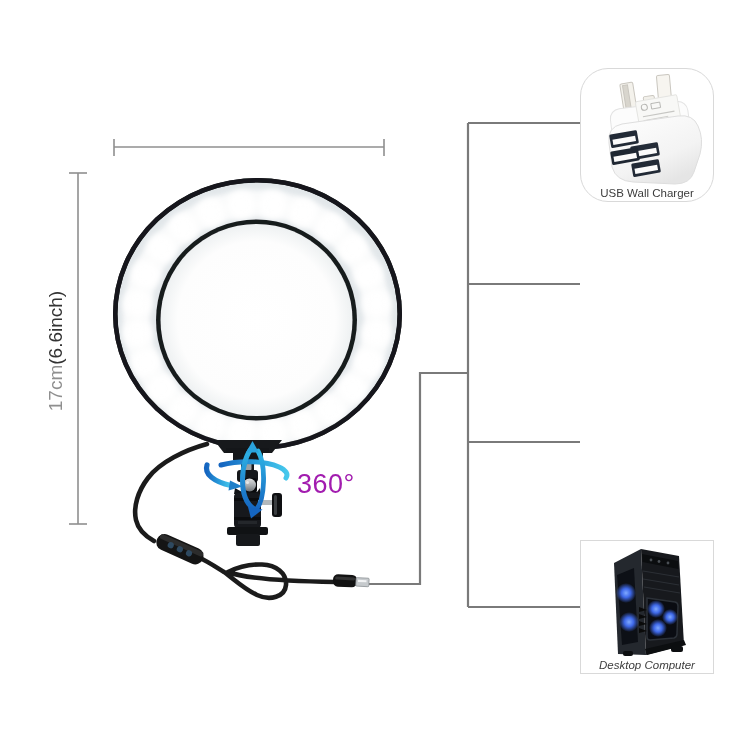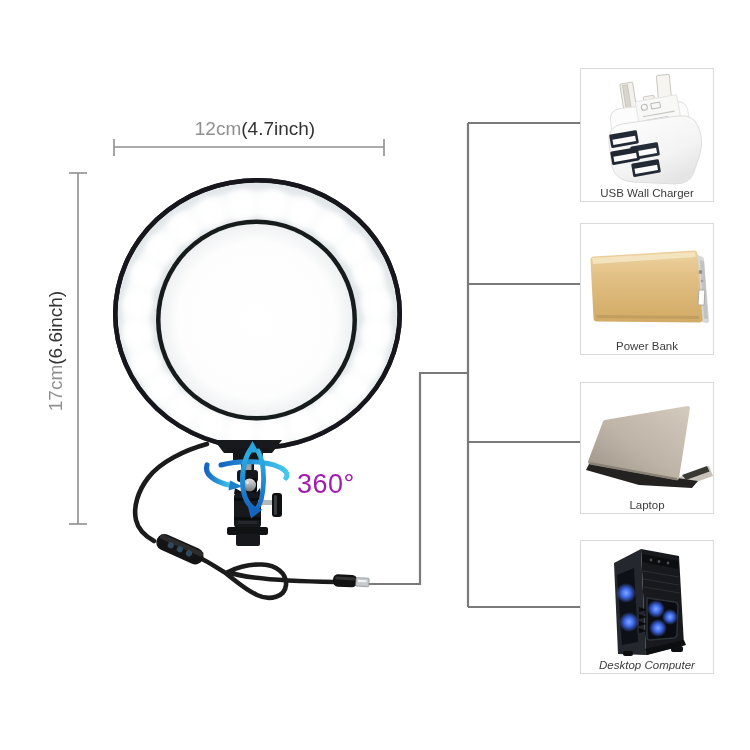--- a/index.html
+++ b/index.html
@@ -9,21 +9,21 @@
   #scene{position:absolute;left:0;top:0;}
   .dim-label{position:absolute;font-size:19px;letter-spacing:0px;white-space:nowrap;}
   .dim-metric{color:#8f8f8f;}
   .dim-imperial{color:#333333;}
   #width-label{left:255px;top:129px;transform:translate(-50%,-50%);}
   #height-label{left:56px;top:351px;transform:translate(-50%,-50%) rotate(-90deg);}
   #rotation-label{position:absolute;left:297px;top:469px;font-size:27px;color:#a21caf;
                   letter-spacing:0.5px;white-space:nowrap;}
   .item-card{position:absolute;left:580px;width:134px;border:1px solid #d9d9d9;
              background:#ffffff;box-sizing:border-box;}
-  #card-0{top:68px;height:134px;}
+  #card-0{top:68px;height:134px;border-radius:28px;}
   #card-1{top:223px;height:132px;}
   #card-2{top:382px;height:132px;}
   #card-3{top:540px;height:134px;font-style:italic;}
   .item-label{position:absolute;left:0;right:0;bottom:2px;text-align:center;
               font-size:11.5px;color:#3c3c3c;}
   .item-art{position:absolute;left:0;top:0;}
 </style>
 </head>
 <body>
 
@@ -186,23 +186,20 @@
       <path d="M 207,465 C 204,474 214,482 231,485.5" fill="none" stroke="url(#blueArrow)" stroke-width="5.2" stroke-linecap="round"></path>
       <path d="M 230,480.5 L 242.5,486.5 L 228.5,490.5 Z" fill="#1e7fc9"></path>
 
       <path d="M 256,510 C 246,505 242.5,493 242.5,480 C 242.5,465 247,453 252,448" fill="none" stroke="url(#blueArrowV)" stroke-width="5" stroke-linecap="round"></path>
       <path d="M 258,451 C 262,458 264,468 263.5,482 C 263,496 260,506 255.5,510" fill="none" stroke="url(#blueArrowV)" stroke-width="4.8" stroke-linecap="round"></path>
       <path d="M 246,452.5 L 252.5,441 L 259,452.5 Z" fill="#2aa3de"></path>
       <path d="M 248,507 L 262.5,509.5 L 251,518.5 Z" fill="#1565c0"></path>
     </g>
   </svg>
 
-  <div id="width-label" class="dim-label">
-    <span class="dim-metric">12cm</span><span class="dim-imperial">(4.7inch)</span>
-  </div>
   <div id="height-label" class="dim-label">
     <span class="dim-metric">17cm</span><span class="dim-imperial">(6.6inch)</span>
   </div>
   <div id="rotation-label">360°</div>
 
   <div class="item-card" id="card-0">
     <svg class="item-art" width="132" height="132" viewBox="0 0 132 132">
       <defs>
         <linearGradient id="chgBody" x1="0" y1="0" x2="0.6" y2="1">
           <stop offset="0%" stop-color="#ffffff"></stop>
@@ -245,66 +242,21 @@
           </g>
         <g transform="rotate(-10 64 99)">
             <rect x="51" y="92.5" width="28" height="13.5" rx="1.5" fill="#222a36"></rect>
             <rect x="53.5" y="97.8" width="23" height="5.4" fill="#fbfbfb"></rect>
           </g>
       </g>
     </svg>
     <div class="item-label">USB Wall Charger</div>
   </div>
 
-  <div class="item-card" id="card-1">
-    <svg class="item-art" width="132" height="130" viewBox="0 0 132 130">
-      <defs>
-        <linearGradient id="pbGold" x1="0" y1="0" x2="0" y2="1">
-          <stop offset="0%" stop-color="#ecd09c"></stop>
-          <stop offset="30%" stop-color="#e3c288"></stop>
-          <stop offset="100%" stop-color="#d2ab66"></stop>
-        </linearGradient>
-      </defs>
-
-      <path d="M 112,31 L 121,35 L 126,97 L 117,95 Z" fill="#d7d7d7" stroke="#d7d7d7" stroke-width="4" stroke-linejoin="round"></path>
-      <path d="M 119,36 L 123,37.5 L 127,95 L 123,94.5 Z" fill="#b9b9b9" opacity="0.7"></path>
-
-      <path d="M 13,36 L 113,30 L 118,95 L 16,94 Z" fill="url(#pbGold)" stroke="url(#pbGold)" stroke-width="7" stroke-linejoin="round"></path>
-
-      <path d="M 11,34 L 114,28 L 114.5,33 L 12,40 Z" fill="#f4e6c2" opacity="0.9"></path>
-
-      <path d="M 15,91 L 118,92 L 118,95 L 16,94 Z" fill="#bd9a5e" opacity="0.8"></path>
-
-      <rect x="117.5" y="66" width="6" height="15" rx="1" fill="#ffffff" stroke="#9f9f9f" stroke-width="0.8" transform="rotate(3 120 73)"></rect>
-      <circle cx="119.5" cy="48" r="1.9" fill="#8f8f8f"></circle>
-      <circle cx="121" cy="57" r="1.3" fill="#9f9f9f"></circle>
-    </svg>
-    <div class="item-label">Power Bank</div>
-  </div>
-
-  <div class="item-card" id="card-2">
-    <svg class="item-art" width="132" height="130" viewBox="0 0 132 130">
-      <defs>
-        <linearGradient id="lapLid" x1="1" y1="0" x2="0" y2="1">
-          <stop offset="0%" stop-color="#d2cabd"></stop>
-          <stop offset="55%" stop-color="#bdb3a6"></stop>
-          <stop offset="100%" stop-color="#9c9286"></stop>
-        </linearGradient>
-      </defs>
-
-      <path d="M 96,95 L 128,83 L 132,93 L 107,102 Z" fill="#c8c3ba"></path>
-      <path d="M 101,92 L 126,83 L 128.5,88.5 L 105,97 Z" fill="#3a3a35"></path>
-
-      <path d="M 9,79 L 96,95 L 117,98 L 111,105 L 58,102 L 5,87 Z" fill="#232220"></path>
-
-      <path d="M 24,39 L 107,25 L 96,95 L 9,79 Z" fill="url(#lapLid)" stroke="url(#lapLid)" stroke-width="4" stroke-linejoin="round"></path>
-      <path d="M 9,79 L 96,95 L 96.5,97.5 L 8.5,81.5 Z" fill="#8a8176"></path>
-    </svg>
-    <div class="item-label">Laptop</div>
-  </div>
+
 
   <div class="item-card" id="card-3">
     <svg class="item-art" width="132" height="132" viewBox="0 0 132 132">
       <defs>
         <radialGradient id="fanGlow">
           <stop offset="0%" stop-color="#7fa9ff"></stop>
           <stop offset="45%" stop-color="#3e68e8"></stop>
           <stop offset="100%" stop-color="#3e68e8" stop-opacity="0"></stop>
         </radialGradient>
       </defs>

